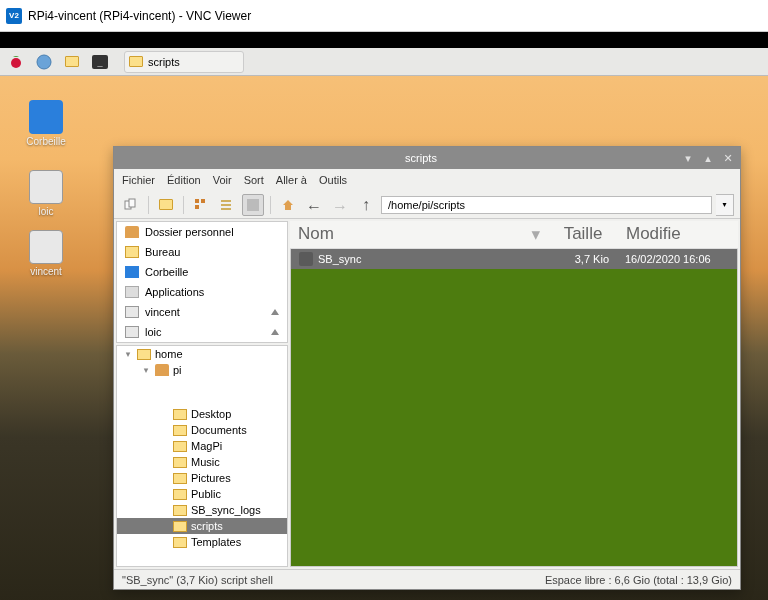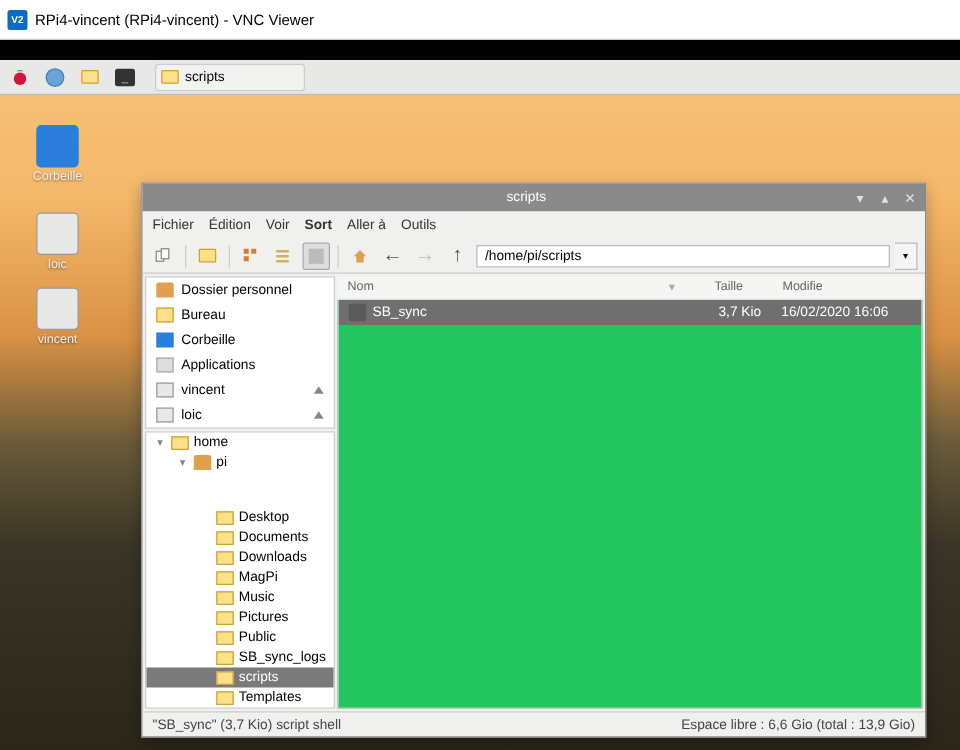--- a/index.html
+++ b/index.html
@@ -31,41 +31,41 @@
 
 .fm-menubar { height: 22px; display: flex; align-items: center; gap: 12px; padding: 0 8px; font-size: 11px; color: #333; }
 
 .fm-toolbar { height: 28px; display: flex; align-items: center; gap: 4px; padding: 0 6px; border-bottom: 1px solid #ccc; }
 .tbtn { width: 22px; height: 22px; display: flex; align-items: center; justify-content: center; border: 1px solid transparent; border-radius: 2px; cursor: pointer; }
 .tsep { width: 1px; height: 18px; background: #ccc; margin: 0 2px; }
 .path-input { flex: 1; height: 18px; border: 1px solid #bbb; background: #fff; padding: 0 6px; font-size: 11px; }
 .path-drop { width: 18px; height: 22px; border: 1px solid #bbb; border-left: none; background: #f5f5f5; display: flex; align-items: center; justify-content: center; font-size: 8px; }
 
 .fm-body { flex: 1; display: flex; overflow: hidden; }
-.fm-side { width: 156px; display: flex; flex-direction: column; }
+.fm-side { width: 176px; display: flex; flex-direction: column; }
 .places { flex: 0 0 auto; background: #fff; border: 1px solid #ccc; margin: 2px 2px 0 2px; }
 .place { display: flex; align-items: center; gap: 6px; padding: 4px 8px; font-size: 11px; cursor: pointer; }
 .place .eject { margin-left: auto; width: 0; height: 0; border-left: 4px solid transparent; border-right: 4px solid transparent; border-bottom: 6px solid #888; }
 .ic { width: 14px; height: 12px; display: inline-block; }
 .ic-home { background: #e0a050; border-radius: 2px 2px 0 0; }
 .ic-folder { background: #fce08a; border: 1px solid #d0a030; }
 .ic-trash { background: #2a7fdc; }
 .ic-app { background: #ddd; border: 1px solid #aaa; }
 .ic-drive { background: #e8e8e8; border: 1px solid #999; }
 
 .tree { flex: 1; background: #fff; border: 1px solid #ccc; margin: 2px; overflow-y: scroll; font-size: 11px; }
 .tree-row { display: flex; align-items: center; gap: 4px; padding: 2px 4px; cursor: pointer; white-space: nowrap; }
 .tree-row.selected { background: #7a7a7a; color: #fff; }
 .exp { width: 10px; text-align: center; color: #888; font-size: 9px; }
 .tree .ic-folder { width: 14px; height: 11px; flex-shrink: 0; }
 
 .fm-main { flex: 1; display: flex; flex-direction: column; margin: 2px 2px 2px 0; }
-.col-head { display: flex; font-size: 10px; color: #666; border-bottom: 1px solid #ddd; background: #f5f5f3; }
+.col-head { display: flex; font-size: 17px; color: #666; border-bottom: 1px solid #ddd; background: #f5f5f3; }
 .col-head div { padding: 3px 8px; }
-.file-list { flex: 1; background: #22c55e; border: 1px solid #ccc; border-top: none; overflow: auto; }
+.file-list { flex: 1; background: #4d7c0f; border: 1px solid #ccc; border-top: none; overflow: auto; }
 .file-row { display: flex; align-items: center; font-size: 11px; cursor: pointer; }
 .file-row.selected { background: #6f6f6f; color: #fff; }
 .file-cell { padding: 3px 8px; display: flex; align-items: center; gap: 5px; }
 .ic-script { width: 14px; height: 14px; background: #5a5a5a; border-radius: 2px; flex-shrink: 0; }
 
 .fm-status { height: 20px; display: flex; align-items: center; justify-content: space-between; padding: 0 8px; font-size: 11px; color: #444; border-top: 1px solid #ccc; }
 
 ::-webkit-scrollbar { width: 12px; }
 ::-webkit-scrollbar-track { background: #eee; }
 ::-webkit-scrollbar-thumb { background: #bbb; border-radius: 2px; }
@@ -129,21 +129,21 @@
         <div class="fm-winbtn">▾</div>
         <div class="fm-winbtn">▴</div>
         <div class="fm-winbtn">✕</div>
       </div>
     </div>
 
     <div class="fm-menubar" id="fm-menubar">
         <span style="cursor: pointer;">Fichier</span>
         <span style="cursor: pointer;">Édition</span>
         <span style="cursor: pointer;">Voir</span>
-        <span style="cursor: pointer; font-weight: bold;">Sort</span>
+        <span style="cursor: pointer;">Sort</span>
         <span style="cursor: pointer;">Aller à</span>
         <span style="cursor: pointer;">Outils</span>
       </div>
 
     <div class="fm-toolbar">
       <div class="tbtn">
           <svg width="14" height="14">
             <rect x="1" y="3" width="6" height="8" fill="#fafafa" stroke="#888"></rect>
             <rect x="5" y="1" width="6" height="8" fill="#fafafa" stroke="#888"></rect>
           </svg>
@@ -228,25 +228,20 @@
             </div>
             <div class="tree-row" style="padding-left: 42px; margin-top: 28px;">
               <span class="exp"></span>
               <span class="ic ic-folder"></span>
               <span>Desktop</span>
             </div>
             <div class="tree-row" style="padding-left: 42px;">
               <span class="exp"></span>
               <span class="ic ic-folder"></span>
               <span>Documents</span>
-            </div>
-            <div class="tree-row" style="padding-left: 42px;">
-              <span class="exp"></span>
-              <span class="ic ic-folder"></span>
-              <span>Downloads</span>
             </div>
             <div class="tree-row" style="padding-left: 42px;">
               <span class="exp"></span>
               <span class="ic ic-folder"></span>
               <span>MagPi</span>
             </div>
             <div class="tree-row" style="padding-left: 42px;">
               <span class="exp"></span>
               <span class="ic ic-folder"></span>
               <span>Music</span>

